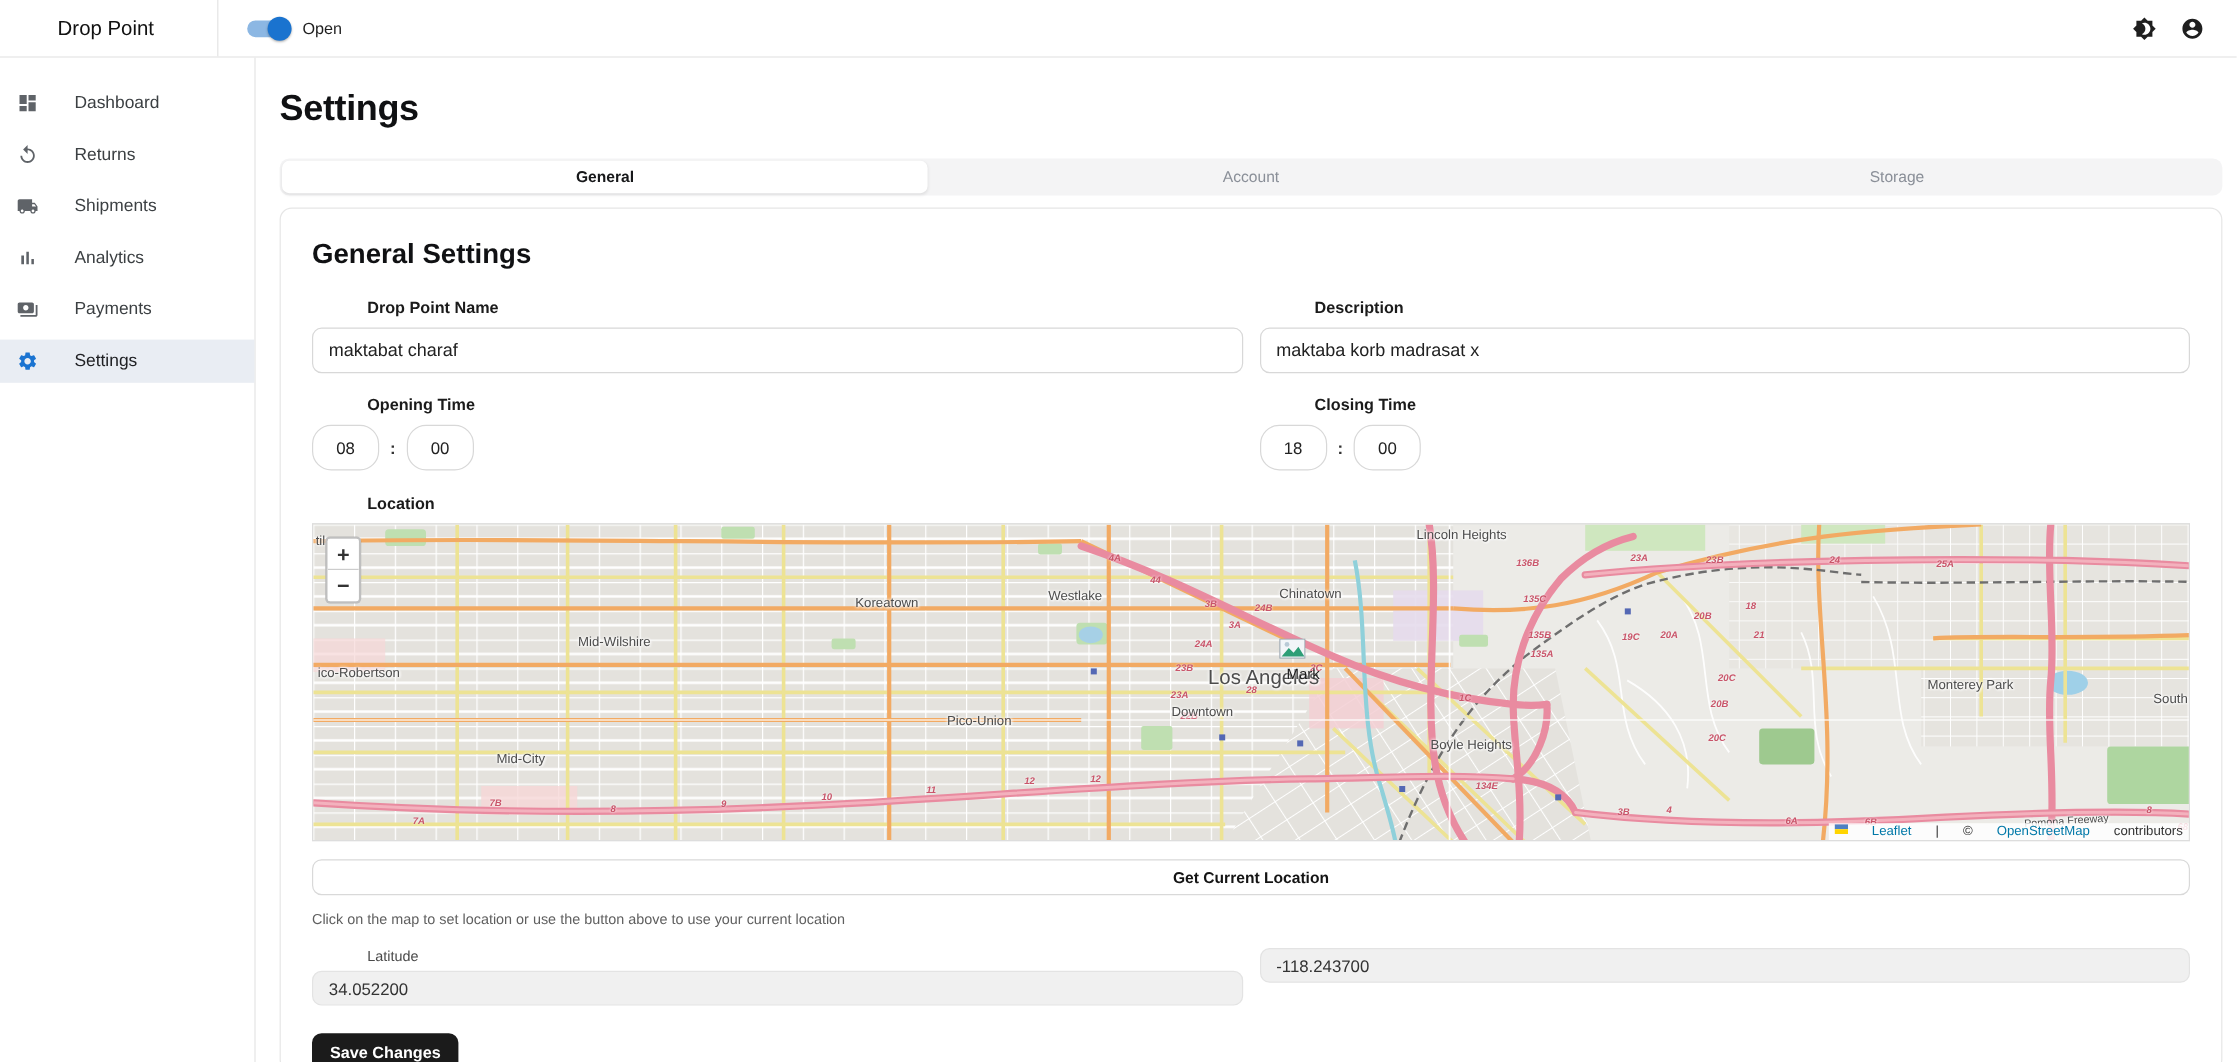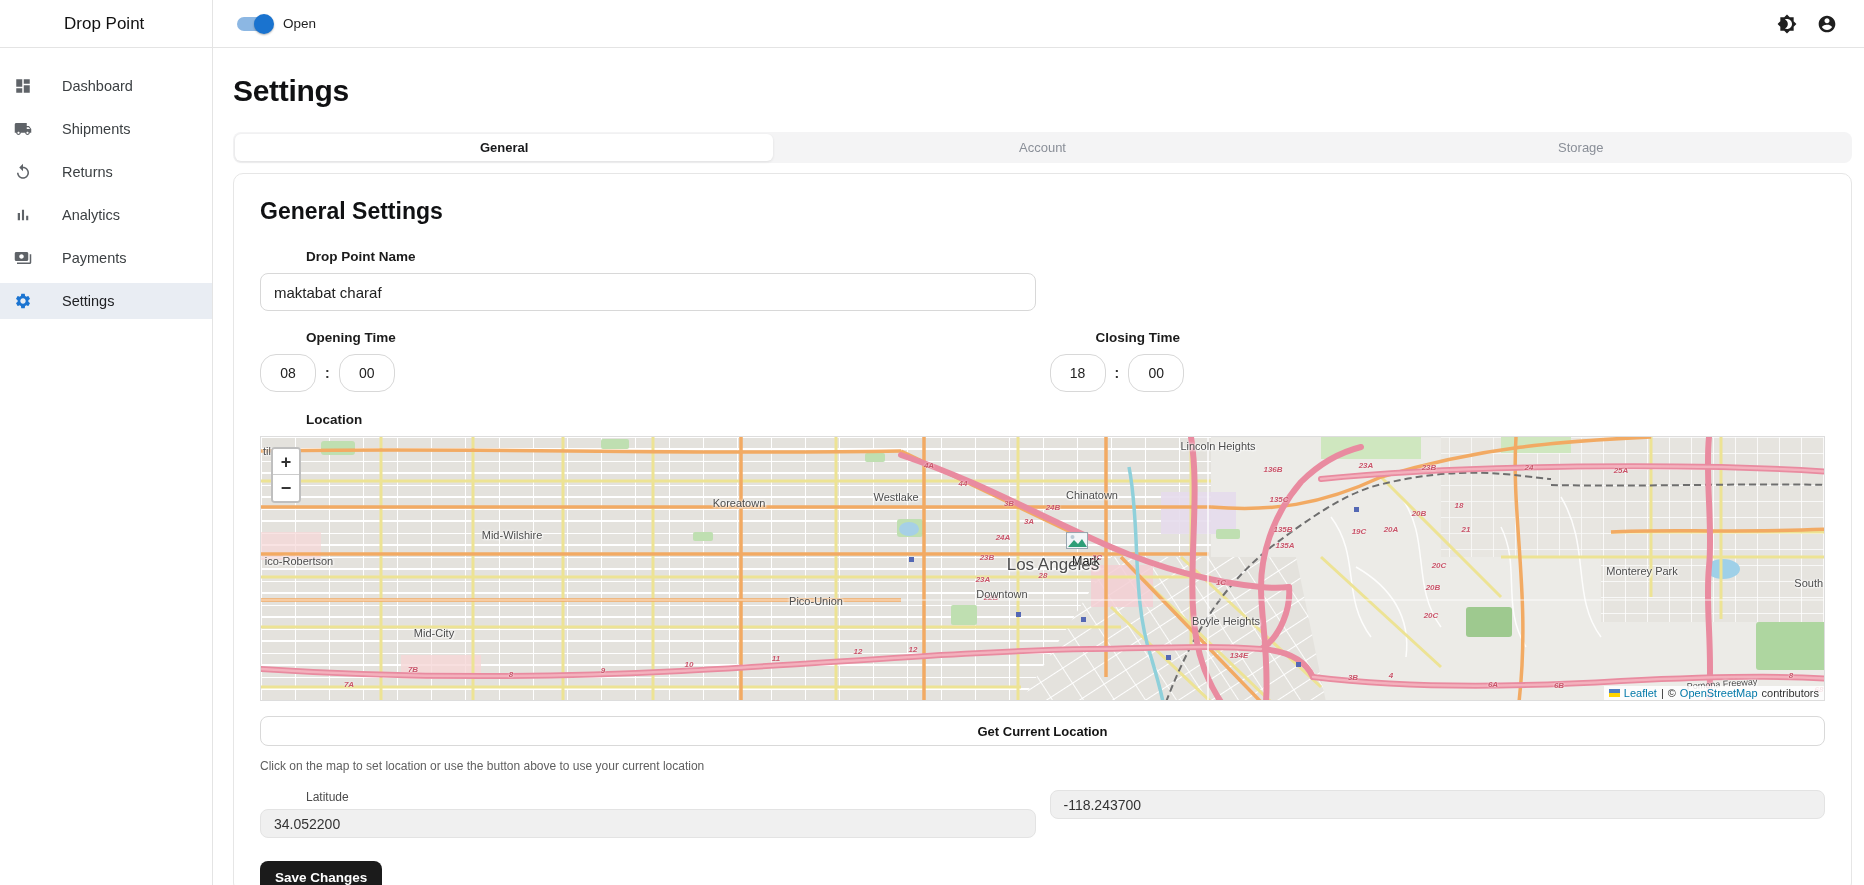--- a/index.html
+++ b/index.html
@@ -1,21 +1,21 @@
 <!DOCTYPE html>
 <html><head>
 <meta charset="utf-8">
 <style>
   * { box-sizing: border-box; margin: 0; padding: 0; }
   html,body { width:1864px; height:885px; overflow:hidden; background:#fff;
     font-family:"Liberation Sans", sans-serif; color:#202124; }
 
   
   .topbar { display:flex; height:48px; border-bottom:1px solid #e4e4e4; align-items:stretch; }
-  .brand { width:213px; border-right:1px solid #e4e4e4; display:flex; align-items:center; padding-left:64px;
+  .brand { width:182px; border-right:1px solid #e4e4e4; display:flex; align-items:center; padding-left:48px;
     font-size:17px; font-weight:500; color:#111; white-space:nowrap; }
   .topbar-rest { flex:1; display:flex; align-items:center; padding:0 26px 0 24px; }
   .switch { position:relative; width:34px; height:20px; cursor:pointer; flex:0 0 auto; }
   .switch .track { position:absolute; left:0; top:3px; width:34px; height:14px; border-radius:7px; background:#8cb7e3; }
   .switch .knob { position:absolute; right:-3px; top:0; width:20px; height:20px; border-radius:50%;
     background:#1a73cf; box-shadow:0 1px 2px rgba(0,0,0,.3); }
   .switch-label { margin-left:12px; font-size:13.5px; color:#1f1f1f; }
   .top-icons { margin-left:auto; display:flex; align-items:center; gap:18px; }
   .icon-btn { width:22px; height:22px; display:flex; align-items:center; justify-content:center; cursor:pointer; background:none; border:none; }
   .icon-btn svg { width:20px; height:20px; fill:#1f1f1f; }
@@ -61,21 +61,21 @@
   .zoomctl button { display:block; width:100%; height:26px; background:#fff; border:none; font-size:18px; font-weight:700;
     color:#333; cursor:pointer; line-height:24px; }
   .zoomctl button:first-child { border-bottom:1px solid #ccc; }
   .map-label { position:absolute; transform:translate(-50%,-50%); font-size:11px; color:#4c4c4c; white-space:nowrap;
     text-shadow:0 0 3px #fff, 0 0 3px #fff, 1px 1px 2px #fff; z-index:3; pointer-events:none; }
   .shield { position:absolute; transform:translate(-50%,-50%); font-size:8px; font-weight:700; font-style:italic;
     color:#c9556a; white-space:nowrap; text-shadow:0 0 2px #fff; z-index:2; pointer-events:none; }
   .marker { position:absolute; left:805px; top:95px; z-index:4; text-align:left; pointer-events:none; }
   .marker .mk-txt { font-size:12.5px; color:#1c1c1c; margin:1px 0 0 6px; text-shadow:0 0 2px #fff; }
   .attrib { position:absolute; right:0; bottom:0; z-index:6; background:rgba(255,255,255,.85); font-size:11px;
-    color:#333; padding:1px 5px; display:flex; align-items:center; gap:4px; }
+    color:#333; padding:1px 5px; display:flex; gap:20px; }
   .attrib a { color:#0078A8; text-decoration:none; cursor:pointer; }
   .flag { display:inline-block; width:11px; height:8px; }
   .flag .b { display:block; width:11px; height:4px; background:#4f80c2; }
   .flag .y { display:block; width:11px; height:4px; background:#ffd500; }
 
   .wide-btn { margin-top:15px; width:100%; height:30px; background:#fff; border:1px solid #d9d9d9; border-radius:8px;
     font-size:13px; font-weight:700; color:#141414; cursor:pointer; font-family:inherit; }
   .helper { margin-top:13px; font-size:12px; color:#5f5f5f; }
   .save-btn { margin-top:23px; height:33px; padding:0 15px; background:#1b1b1b; color:#fff; border:none; border-radius:8px;
     font-size:13.5px; font-weight:600; cursor:pointer; font-family:inherit; }
@@ -110,29 +110,29 @@
 
   <nav class="sidebar">
     <div class="side-item">
       <svg viewBox="0 0 24 24">
           <path d="M3 13h8V3H3v10zm0 8h8v-6H3v6zm10 0h8V11h-8v10zm0-18v6h8V3h-8z"></path>
         </svg>
       <span class="lbl">Dashboard</span>
     </div>
     <div class="side-item">
       <svg viewBox="0 0 24 24">
+          <path d="M12 5V1L7 6l5 5V7c3.31 0 6 2.69 6 6s-2.69 6-6 6-6-2.69-6-6H4c0 4.42 3.58 8 8 8s8-3.58 8-8-3.58-8-8-8z"></path>
+        </svg>
+      <span class="lbl">Returns</span>
+    </div>
+    <div class="side-item">
+      <svg viewBox="0 0 24 24">
           <path d="M20 8h-3V4H3c-1.1 0-2 .9-2 2v11h2c0 1.66 1.34 3 3 3s3-1.34 3-3h6c0 1.66 1.34 3 3 3s3-1.34 3-3h2v-5l-3-4zM6 18.5c-.83 0-1.5-.67-1.5-1.5s.67-1.5 1.5-1.5 1.5.67 1.5 1.5-.67 1.5-1.5 1.5zm13.5-9l1.96 2.5H17V9.5h2.5zm-1.5 9c-.83 0-1.5-.67-1.5-1.5s.67-1.5 1.5-1.5 1.5.67 1.5 1.5-.67 1.5-1.5 1.5z"></path>
         </svg>
       <span class="lbl">Shipments</span>
-    </div>
-    <div class="side-item">
-      <svg viewBox="0 0 24 24">
-          <path d="M12 5V1L7 6l5 5V7c3.31 0 6 2.69 6 6s-2.69 6-6 6-6-2.69-6-6H4c0 4.42 3.58 8 8 8s8-3.58 8-8-3.58-8-8-8z"></path>
-        </svg>
-      <span class="lbl">Returns</span>
     </div>
     <div class="side-item">
       <svg viewBox="0 0 24 24">
           <path d="M5 9.2h3V19H5V9.2zM10.6 5h2.8v14h-2.8V5zm5.6 8H19v6h-2.8v-6z"></path>
         </svg>
       <span class="lbl">Analytics</span>
     </div>
     <div class="side-item">
       <svg viewBox="0 0 24 24">
           <path d="M19 14V6c0-1.1-.9-2-2-2H3c-1.1 0-2 .9-2 2v8c0 1.1.9 2 2 2h14c1.1 0 2-.9 2-2zm-9-1c-1.66 0-3-1.34-3-3s1.34-3 3-3 3 1.34 3 3-1.34 3-3 3zm13-6v11c0 1.1-.9 2-2 2H4v-2h17V7h2z"></path>
@@ -156,20 +156,24 @@
       <div class="tab">Storage</div>
     </div>
 
     <section class="card">
       <h2 class="section-title">General Settings</h2>
 
       <div class="grid2 mt24">
         <div>
           <label class="f-label">Drop Point Name</label>
           <input class="text" type="text" value="maktabat charaf" style="">
+        </div>
+        <div>
+          <label class="f-label">Description</label>
+          <input class="text" type="text" value="maktaba korb madrasat x" style="">
         </div>
       </div>
 
       <div class="grid2 mt19">
         <div>
           <label class="f-label">Opening Time</label>
           <div class="timegrp">
             <input class="timebox" type="text" value="08" style="">
             <span class="colon">:</span>
             <input class="timebox" type="text" value="00" style="">

